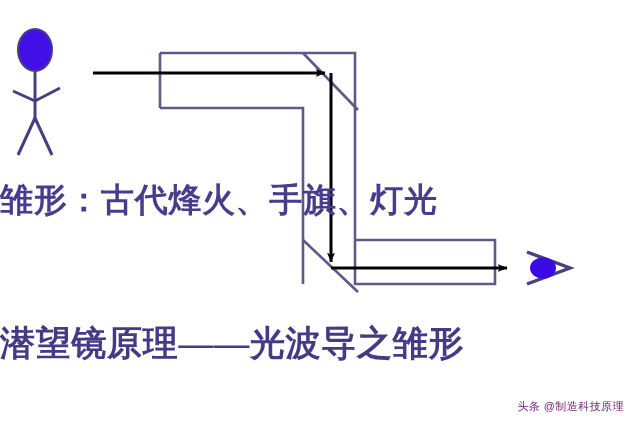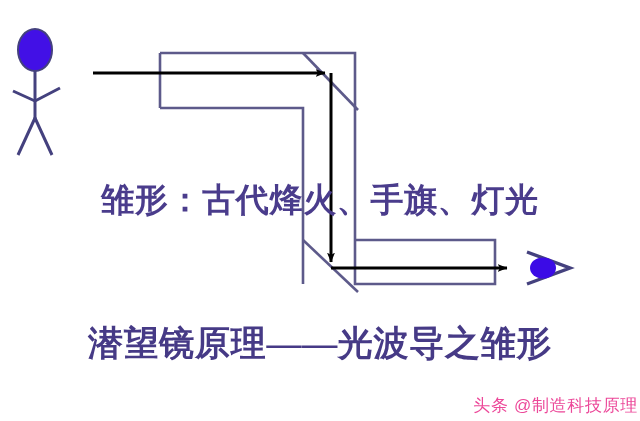--- a/index.html
+++ b/index.html
@@ -21,46 +21,46 @@
     left: 0;
     top: 0;
     width: 640px;
     height: 421px;
     display: block;
   }
   .caption {
     position: absolute;
     left: 0;
     width: 640px;
-    text-align: center;
+    text-align: left;
     font-family: "Liberation Serif", "DejaVu Serif", serif;
     font-weight: 700;
     white-space: nowrap;
     letter-spacing: 0.02em;
   }
   #caption-primary {
     top: 178px;
     font-size: 33px;
     line-height: 44px;
     color: #4a3c8c;
   }
   #caption-secondary {
     top: 322px;
     font-size: 35px;
     line-height: 44px;
     color: #463a86;
   }
   #watermark {
     position: absolute;
-    right: 2px;
+    right: 16px;
     bottom: 6px;
     font-family: "Liberation Sans", "DejaVu Sans", sans-serif;
-    font-size: 17px;
+    font-size: 11px;
     line-height: 18px;
-    color: #ec4899;
+    color: #701a75;
     white-space: nowrap;
     letter-spacing: 0.04em;
   }
 </style>
 </head>
 <body>
 
 <div id="page">
 
   <svg id="diagram-svg" viewBox="0 0 640 421">

